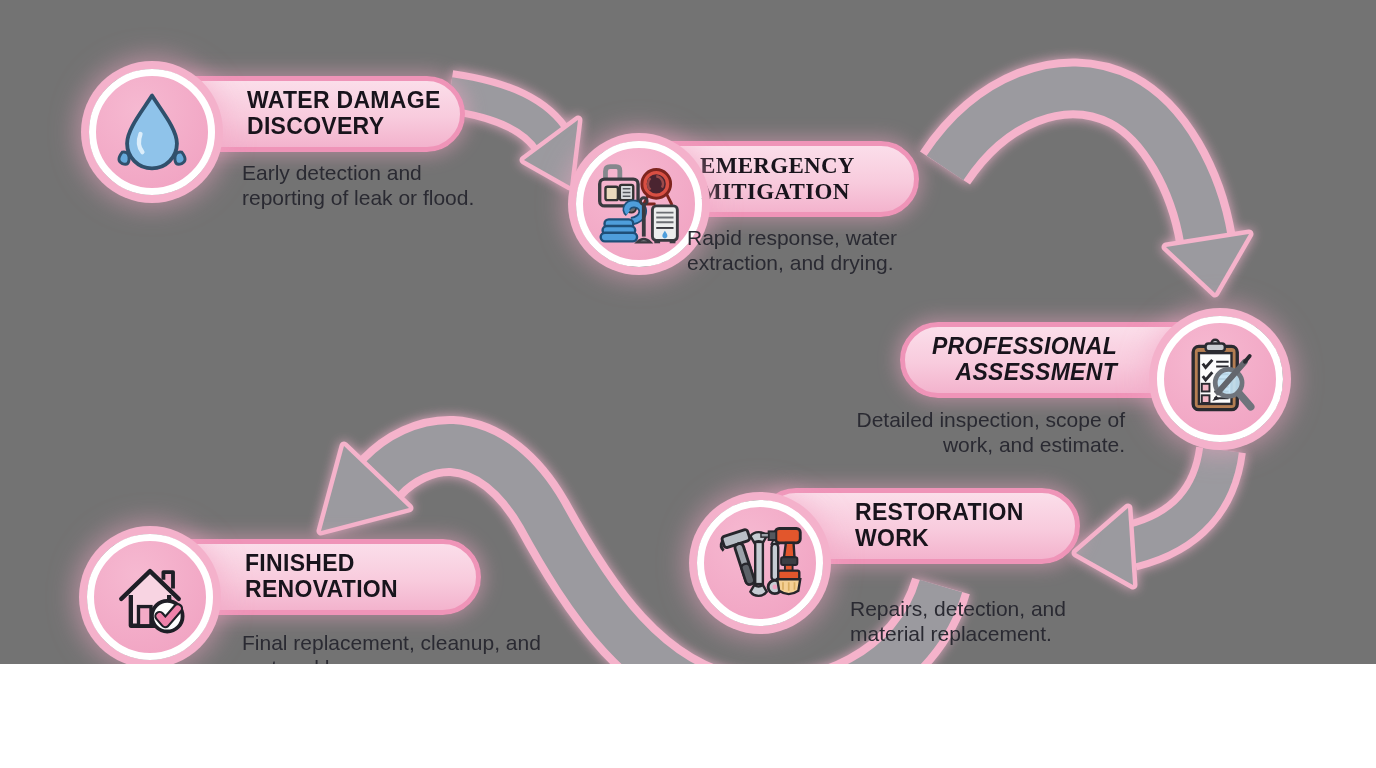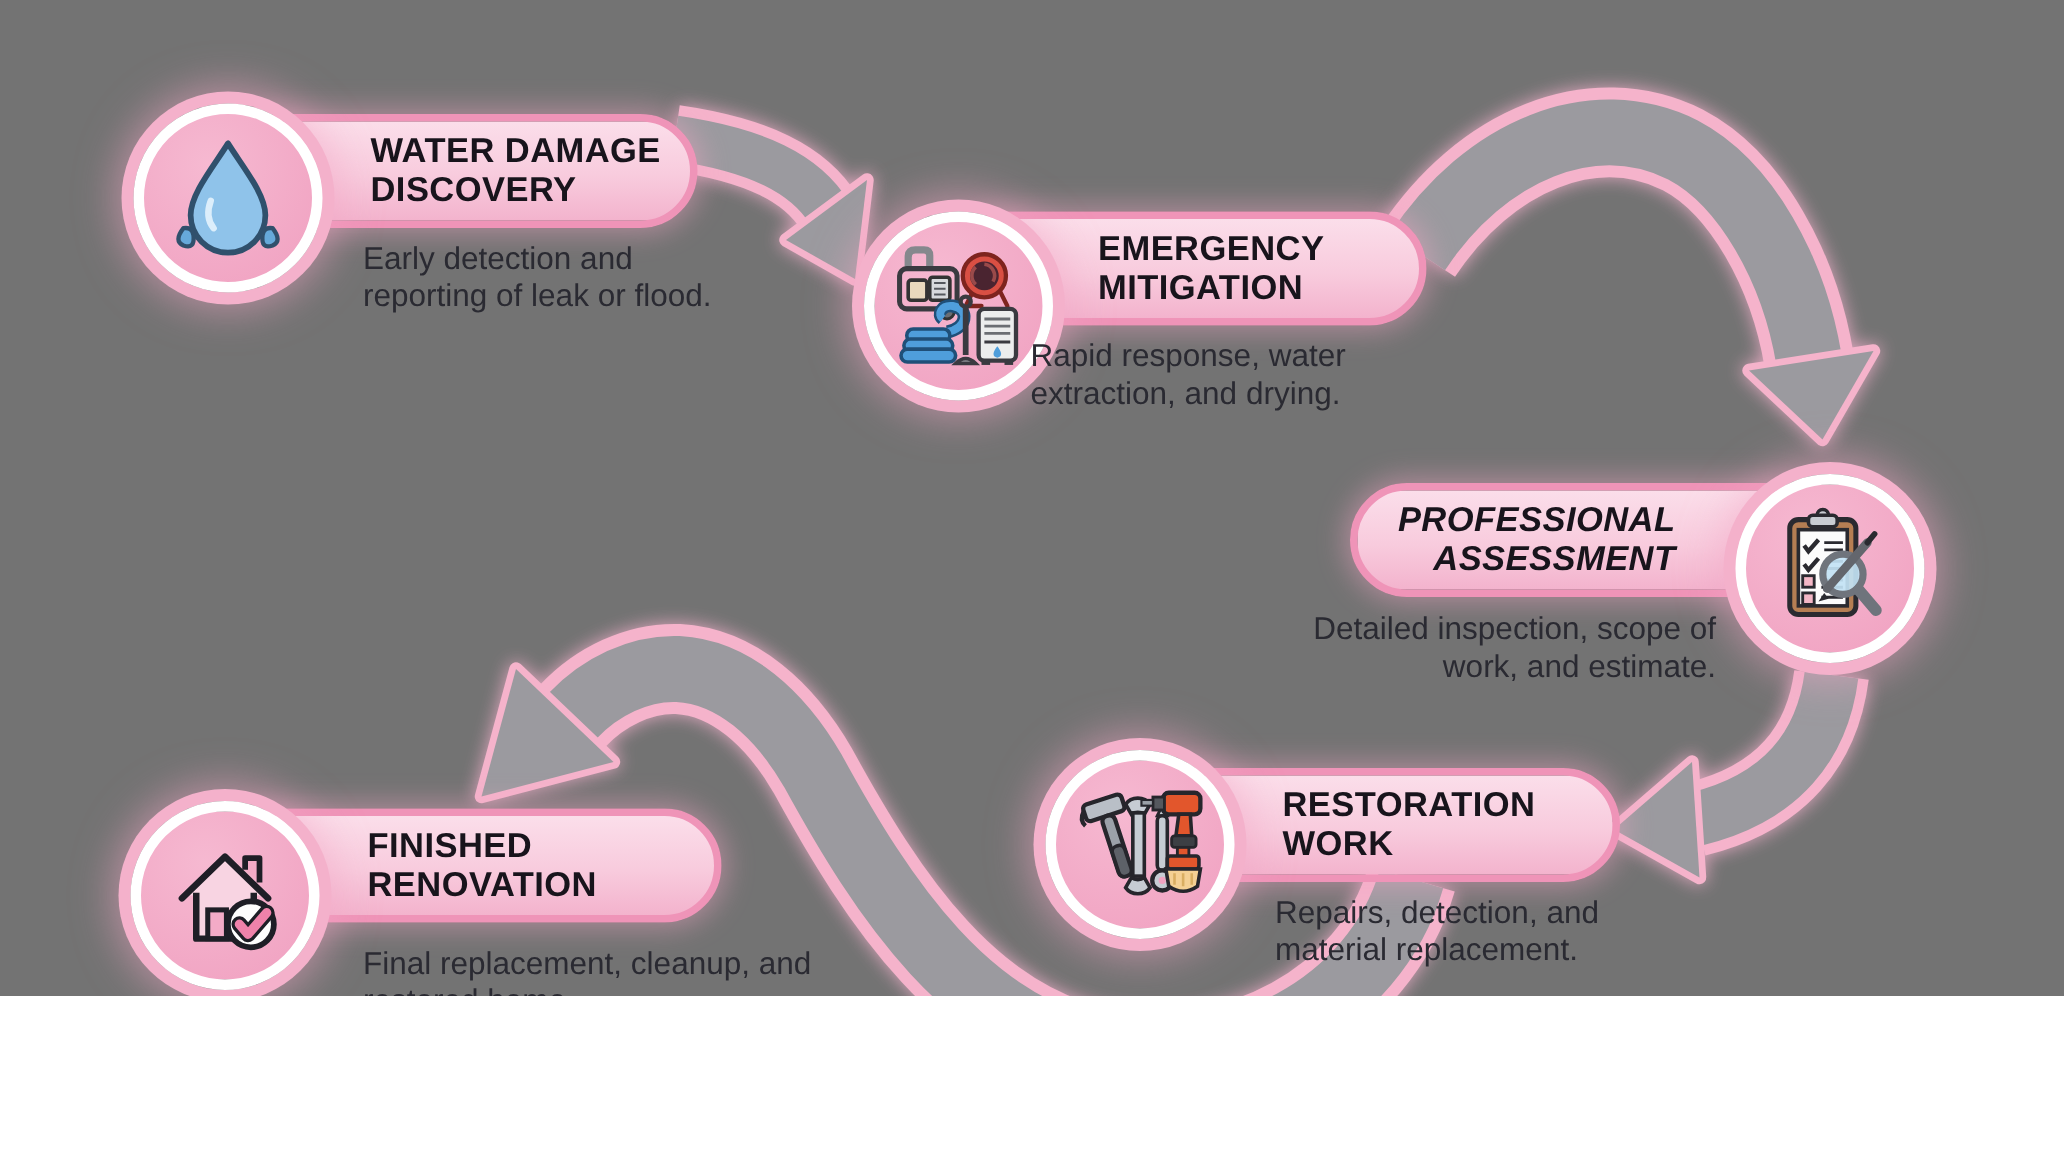--- a/index.html
+++ b/index.html
@@ -34,29 +34,29 @@
   
   .desc{position:absolute;font-size:21px;line-height:1.2;color:#2a2a32;
         white-space:pre-line;z-index:4;}
   .desc.right{text-align:right;}
 
   
   .s1 .pill{left:150px;top:76px;width:315px;}
   .s1 .circle{left:89px;top:69px;}
   .s1 .desc{left:242px;top:160px;}
 
-  .s2 .pill{left:635px;top:141px;width:316px;}
+  .s2 .pill{left:603px;top:141px;width:316px;font-family:Liberation Serif, serif;}
   .s2 .circle{left:576px;top:141px;}
   .s2 .desc{left:687px;top:225px;}
 
   .s3 .pill{left:900px;top:322px;width:318px;font-style:italic;}
   .s3 .circle{left:1157px;top:316px;}
-  .s3 .desc{right:232px;top:407px;margin-left:30px;}
-
-  .s4 .pill{left:758px;top:512px;width:322px;}
+  .s3 .desc{right:251px;top:407px;margin-left:30px;}
+
+  .s4 .pill{left:758px;top:488px;width:322px;}
   .s4 .circle{left:697px;top:500px;}
   .s4 .desc{left:850px;top:596px;}
 
   .s5 .pill{left:148px;top:539px;width:333px;}
   .s5 .circle{left:87px;top:534px;}
   .s5 .desc{left:242px;top:630px;}
 </style>
 </head>
 <body>
 

